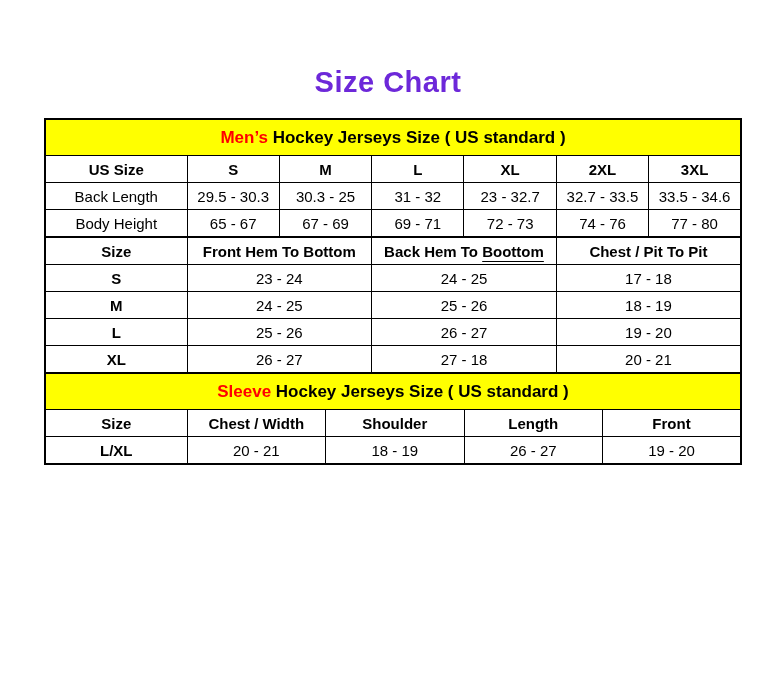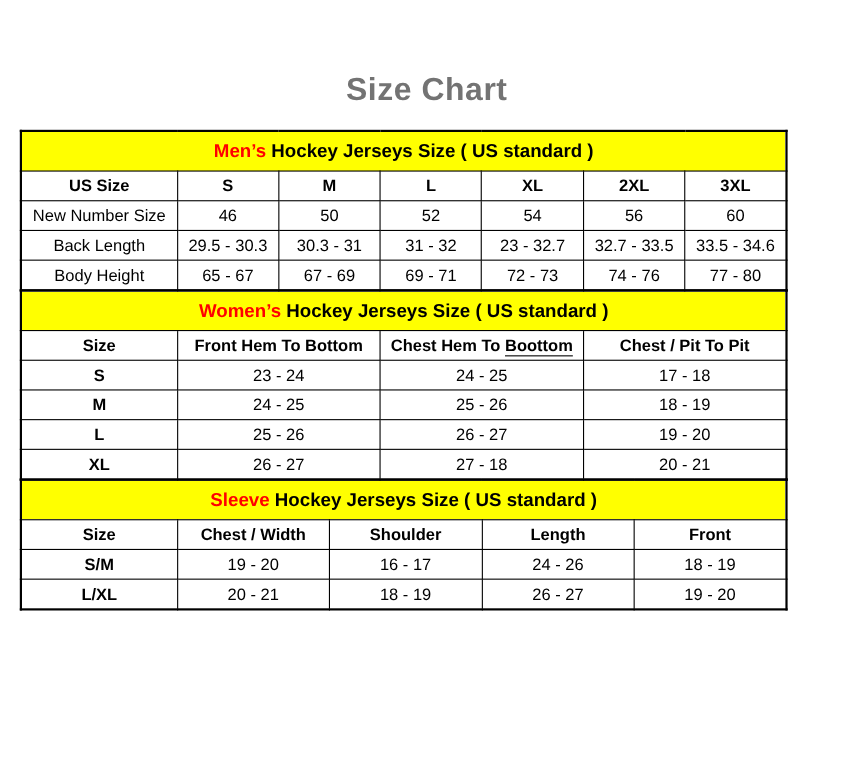--- a/index.html
+++ b/index.html
@@ -15,28 +15,28 @@
   .page {
     position: relative;
     width: 776px;
     height: 692px;
     overflow: hidden;
   }
   .page-title {
     margin: 0;
     padding-top: 66px;
     text-align: center;
-    color: #737373;
+    color: #6d28d9;
     font-size: 29px;
     font-weight: bold;
     letter-spacing: 0.5px;
   }
   .tables {
     width: 698px;
-    margin: 19px 0 0 18px;
+    margin: 19px 0 0 44px;
   }
   table.size-table {
     border-collapse: collapse;
     table-layout: fixed;
     width: 698px;
     border: 2.5px solid #000000;
   }
   table.size-table + table.size-table {
     margin-top: -2px;
   }
@@ -99,32 +99,23 @@
         <tr>
           <th>US Size</th>
           <th>S</th>
           <th>M</th>
           <th>L</th>
           <th>XL</th>
           <th>2XL</th>
           <th>3XL</th>
         </tr>
         <tr>
-          <td>New Number Size</td>
-          <td>46</td>
-          <td>50</td>
-          <td>52</td>
-          <td>54</td>
-          <td>56</td>
-          <td>60</td>
-        </tr>
-        <tr>
           <td>Back Length</td>
           <td>29.5 - 30.3</td>
-          <td>30.3 - 31</td>
+          <td>30.3 - 25</td>
           <td>31 - 32</td>
           <td>23 - 32.7</td>
           <td>32.7 - 33.5</td>
           <td>33.5 - 34.6</td>
         </tr>
         <tr>
           <td>Body Height</td>
           <td>65 - 67</td>
           <td>67 - 69</td>
           <td>69 - 71</td>
@@ -136,31 +127,25 @@
     </table>
 
     <table class="size-table">
       <colgroup>
         <col class="col-label">
           <col>
           <col>
           <col>
       </colgroup>
       <tbody>
-        <tr class="section-banner">
-          <td colspan="4">
-            <span class="accent">Women’s</span>
-            <span>Hockey Jerseys Size ( US standard )</span>
-          </td>
-        </tr>
         <tr>
           <th>Size</th>
           <th>Front Hem To Bottom</th>
           <th>
-            <span>Chest Hem To</span>
+            <span>Back Hem To</span>
             <span class="squiggle">Boottom</span>
           </th>
           <th>Chest / Pit To Pit</th>
         </tr>
         <tr>
           <th>S</th>
           <td>23 - 24</td>
           <td>24 - 25</td>
           <td>17 - 18</td>
         </tr>
@@ -201,27 +186,20 @@
           </td>
         </tr>
         <tr>
           <th>Size</th>
           <th>Chest / Width</th>
           <th>Shoulder</th>
           <th>Length</th>
           <th>Front</th>
         </tr>
         <tr>
-          <th>S/M</th>
-          <td>19 - 20</td>
-          <td>16 - 17</td>
-          <td>24 - 26</td>
-          <td>18 - 19</td>
-        </tr>
-        <tr>
           <th>L/XL</th>
           <td>20 - 21</td>
           <td>18 - 19</td>
           <td>26 - 27</td>
           <td>19 - 20</td>
         </tr>
       </tbody>
     </table>
 
   </div>

